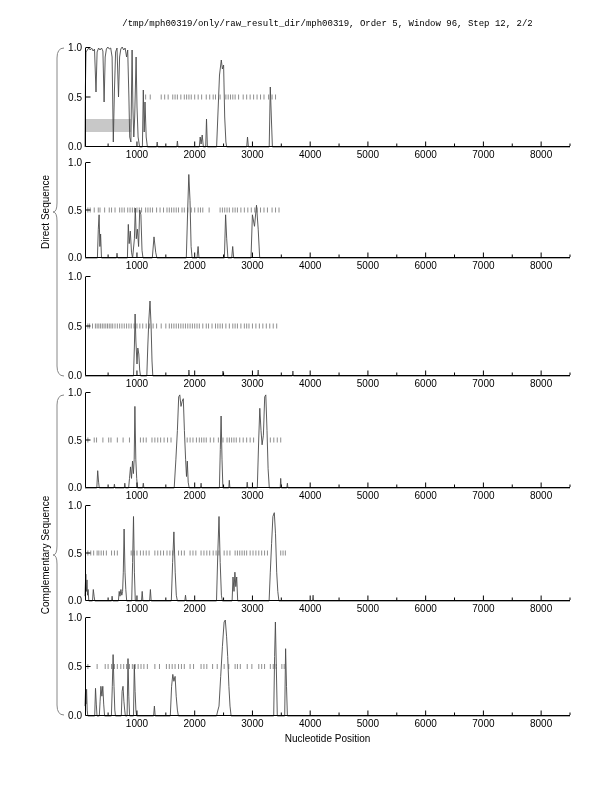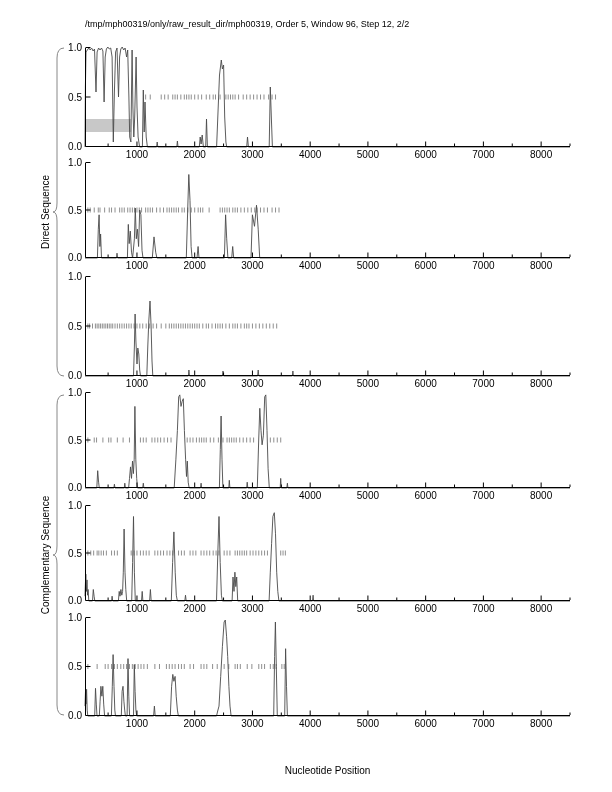--- a/index.html
+++ b/index.html
@@ -1,20 +1,20 @@
 <!DOCTYPE html>
 <html><head>
 <meta charset="utf-8">
 <style>
   html,body{margin:0;padding:0;background:#ffffff;}
   .page{position:relative;width:612px;height:792px;background:#ffffff;overflow:hidden;
         font-family:"Liberation Sans", sans-serif;color:#000;}
-  .plot-title{position:absolute;left:85px;top:19px;width:485px;text-align:left;
-        font-size:9px;white-space:nowrap;}
-  .xlabel{position:absolute;left:85px;top:733px;width:485px;text-align:center;font-size:10px;margin-top:32px;}
+  .plot-title{position:absolute;left:85px;top:19px;width:485px;text-align:center;
+        font-size:9px;white-space:nowrap;font-family:Liberation Mono, monospace;}
+  .xlabel{position:absolute;left:85px;top:733px;width:485px;text-align:center;font-size:10px;}
   .vlabel{position:absolute;width:220px;height:12px;text-align:center;font-size:10px;
         transform:rotate(-90deg);transform-origin:center center;white-space:nowrap;}
   #direct-label{left:-64px;top:206px;}
   #complementary-label{left:-64px;top:549px;}
   .brace{position:absolute;left:52px;}
   svg text{font-family:"Liberation Sans", sans-serif;font-size:10px;fill:#000;}
 </style>
 </head>
 <body>
 

